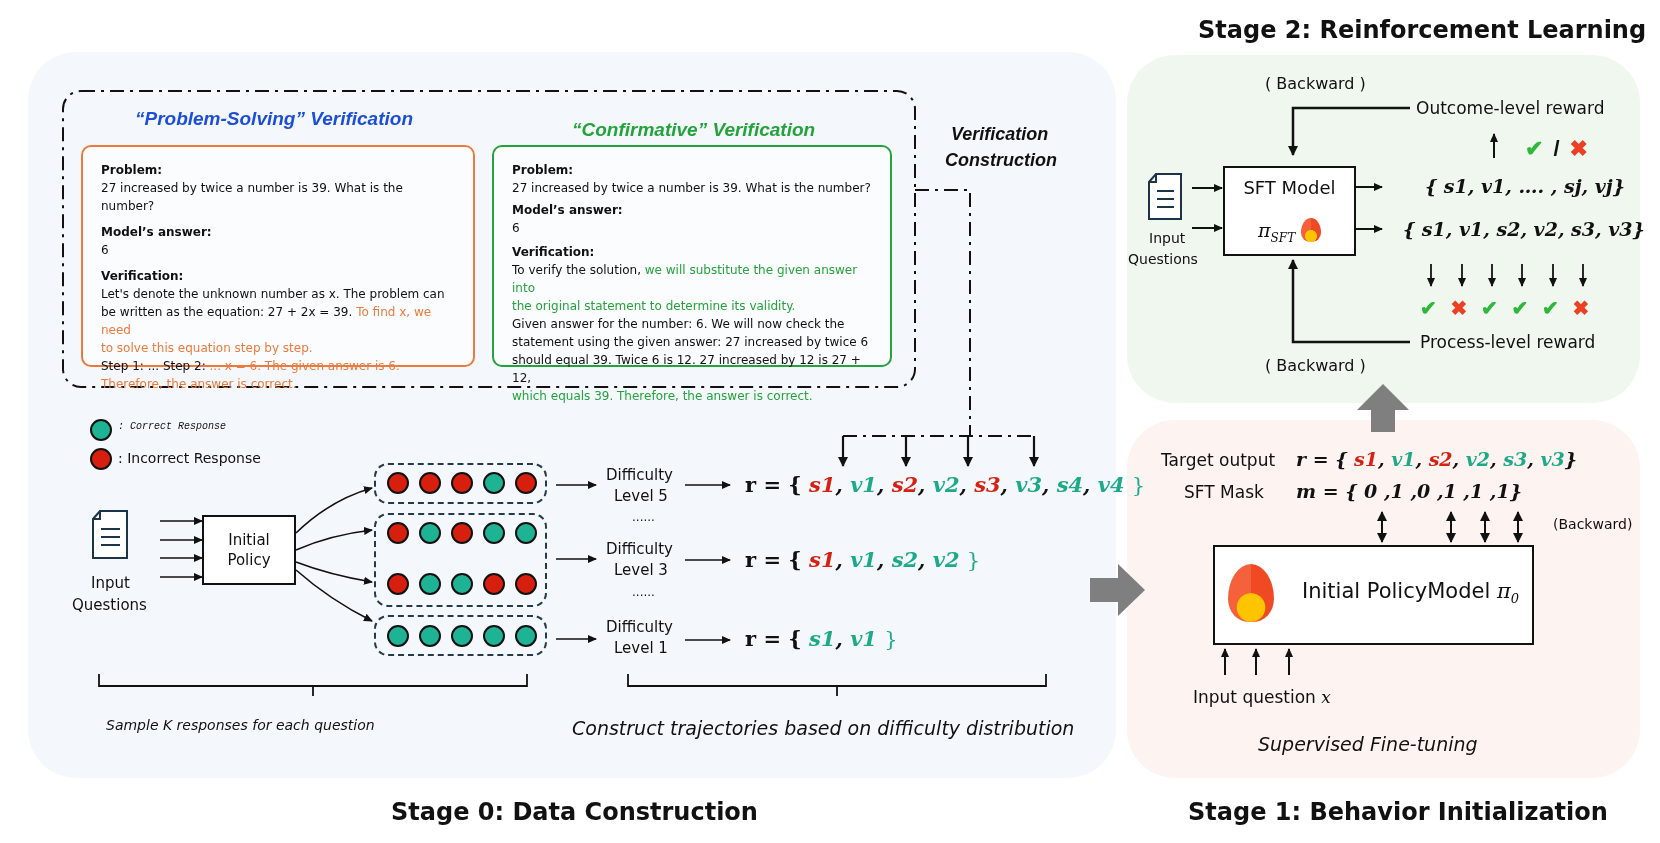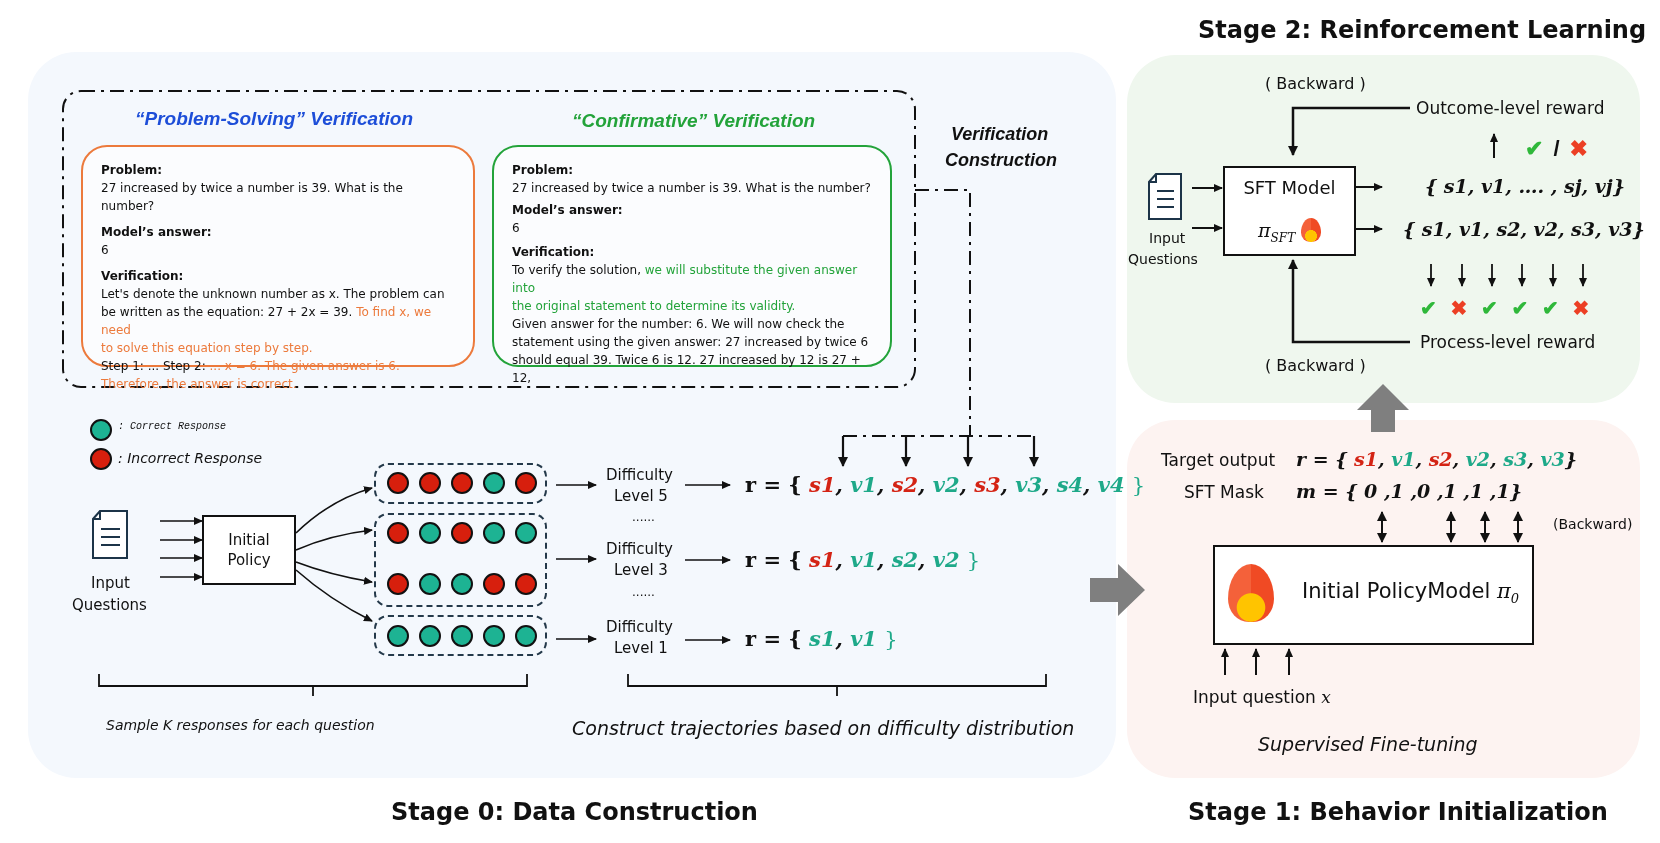--- a/index.html
+++ b/index.html
@@ -5,21 +5,21 @@
   html, body { margin:0; padding:0; background:#ffffff; }
   body { width:1660px; height:843px; position:relative; overflow:hidden;
          font-family:"Liberation Sans", sans-serif; color:#111; }
   .abs { position:absolute; }
   .panel { position:absolute; border-radius:48px; }
   #p0 { left:28px; top:52px; width:1088px; height:726px; background:#f4f8fd; }
   #p2 { left:1127px; top:55px; width:513px; height:348px; background:#eff7ee; }
   #p1 { left:1127px; top:420px; width:513px; height:358px; background:#fdf3f1; }
   .stage-title { position:absolute; font-family:"DejaVu Sans", sans-serif; font-weight:bold; font-size:24px; white-space:nowrap; color:#111; }
   .vtitle { position:absolute; font-style:italic; font-weight:bold; font-size:19px; white-space:nowrap; }
-  .vbox { position:absolute; background:#fbfcfe; border-radius:26px; font-family:"DejaVu Sans", sans-serif; font-size:12px; line-height:18px; padding:10px 14px 8px 18px; box-sizing:border-box; }
+  .vbox { position:absolute; background:#fbfcfe; border-radius:10px; font-family:"DejaVu Sans", sans-serif; font-size:12px; line-height:18px; padding:10px 14px 8px 18px; box-sizing:border-box; }
   .vbox b { display:block; font-weight:bold; margin-top:4px; }
   .vbox .line { display:block; }
   .txt { position:absolute; white-space:nowrap; }
   .sans { font-family:"DejaVu Sans", sans-serif; }
   .math { font-family:"DejaVu Serif", serif; font-weight:bold; font-style:italic; }
   .red { color:#d42314; }
   .teal { color:#1ea989; }
   .orange { color:#1d4ed8; }
   .green { color:#23a33a; }
   .box { position:absolute; border:2px solid #111; background:#fff; box-sizing:border-box; display:flex; flex-direction:column; align-items:center; justify-content:center; text-align:center; }
@@ -105,21 +105,21 @@
     <line x1="1518" y1="512" x2="1518" y2="542" marker-end="url(#ahs)" marker-start="url(#ahs)"></line>
   </g>
   <g stroke="#111" stroke-width="2">
     <line x1="1225" y1="675" x2="1225" y2="649" marker-end="url(#ah)"></line>
     <line x1="1256" y1="675" x2="1256" y2="649" marker-end="url(#ah)"></line>
     <line x1="1289" y1="675" x2="1289" y2="649" marker-end="url(#ah)"></line>
   </g>
 </svg>
 
 <div class="vtitle orange" style="left:135px;top:108px;">“Problem-Solving” Verification</div>
-<div class="vtitle green" style="left:572px;top:110px;">“Confirmative” Verification</div>
+<div class="vtitle green" style="left:572px;top:119px;">“Confirmative” Verification</div>
 
 <div class="vbox" style="left:81px;top:145px;width:394px;height:222px;border:2px solid #ec7a3c;">
   <b>Problem:</b>
   <span class="line">27 increased by twice a number is 39. What is the number?</span>
   <b style="margin-top:8px">Model’s answer:</b>
   <span class="line">6</span>
   <b style="margin-top:8px">Verification:</b>
   <div>
       <span class="line"><span>Let's denote the unknown number as x. The problem can</span></span>
       <span class="line"><span>be written as the equation: 27 + 2x = 39. </span><span style="color: rgb(236, 122, 60);">To find x, we need</span></span>
@@ -134,30 +134,31 @@
   <span class="line">27 increased by twice a number is 39. What is the number?</span>
   <b>Model’s answer:</b>
   <span class="line">6</span>
   <b style="margin-top:6px">Verification:</b>
   <div>
       <span class="line"><span>To verify the solution, </span><span style="color: rgb(35, 163, 58);">we will substitute the given answer into</span></span>
       <span class="line"><span style="color: rgb(35, 163, 58);">the original statement to determine its validity.</span></span>
       <span class="line"><span>Given answer for the number: 6. We will now check the</span></span>
       <span class="line"><span>statement using the given answer: 27 increased by twice 6</span></span>
       <span class="line"><span>should equal 39. Twice 6 is 12. 27 increased by 12 is 27 + 12,</span></span>
+      <span class="line"><span style="color: rgb(35, 163, 58);">which equals 39. Therefore, the answer is correct.</span></span>
     </div>
 </div>
 
 <div class="txt" style="left:951px;top:124px;font-style:italic;font-weight:bold;font-size:18px;">Verification</div>
 <div class="txt" style="left:945px;top:150px;font-style:italic;font-weight:bold;font-size:18px;">Construction</div>
 
 <div class="dot" style="left:90px;top:419px;background:#1db393;"></div>
 <div class="txt sans" style="left:118px;top:421px;font-style:italic;font-size:10px;font-family:Liberation Mono, monospace;">: Correct Response</div>
 <div class="dot" style="left:90px;top:448px;background:#d71f0d;"></div>
-<div class="txt sans" style="left:118px;top:450px;font-style:italic;font-size:14px;">: Incorrect Response</div>
+<div class="txt sans" style="left:118px;top:450px;font-size:14px;">: Incorrect Response</div>
 
 <div class="abs" style="left:90px;top:509px;">
   <svg width="40" height="52">
       <path d="M10,2 L37,2 L37,49 L3,49 L3,10 Z" fill="#fff" stroke="#1c3448" stroke-width="2"></path>
       <path d="M3,10 L10,10 L10,2" fill="none" stroke="#1c3448" stroke-width="2"></path>
       <line x1="11" y1="20" x2="30" y2="20" stroke="#1c3448" stroke-width="2"></line>
       <line x1="11" y1="28" x2="30" y2="28" stroke="#1c3448" stroke-width="2"></line>
       <line x1="11" y1="36" x2="30" y2="36" stroke="#1c3448" stroke-width="2"></line>
     </svg>
 </div>

